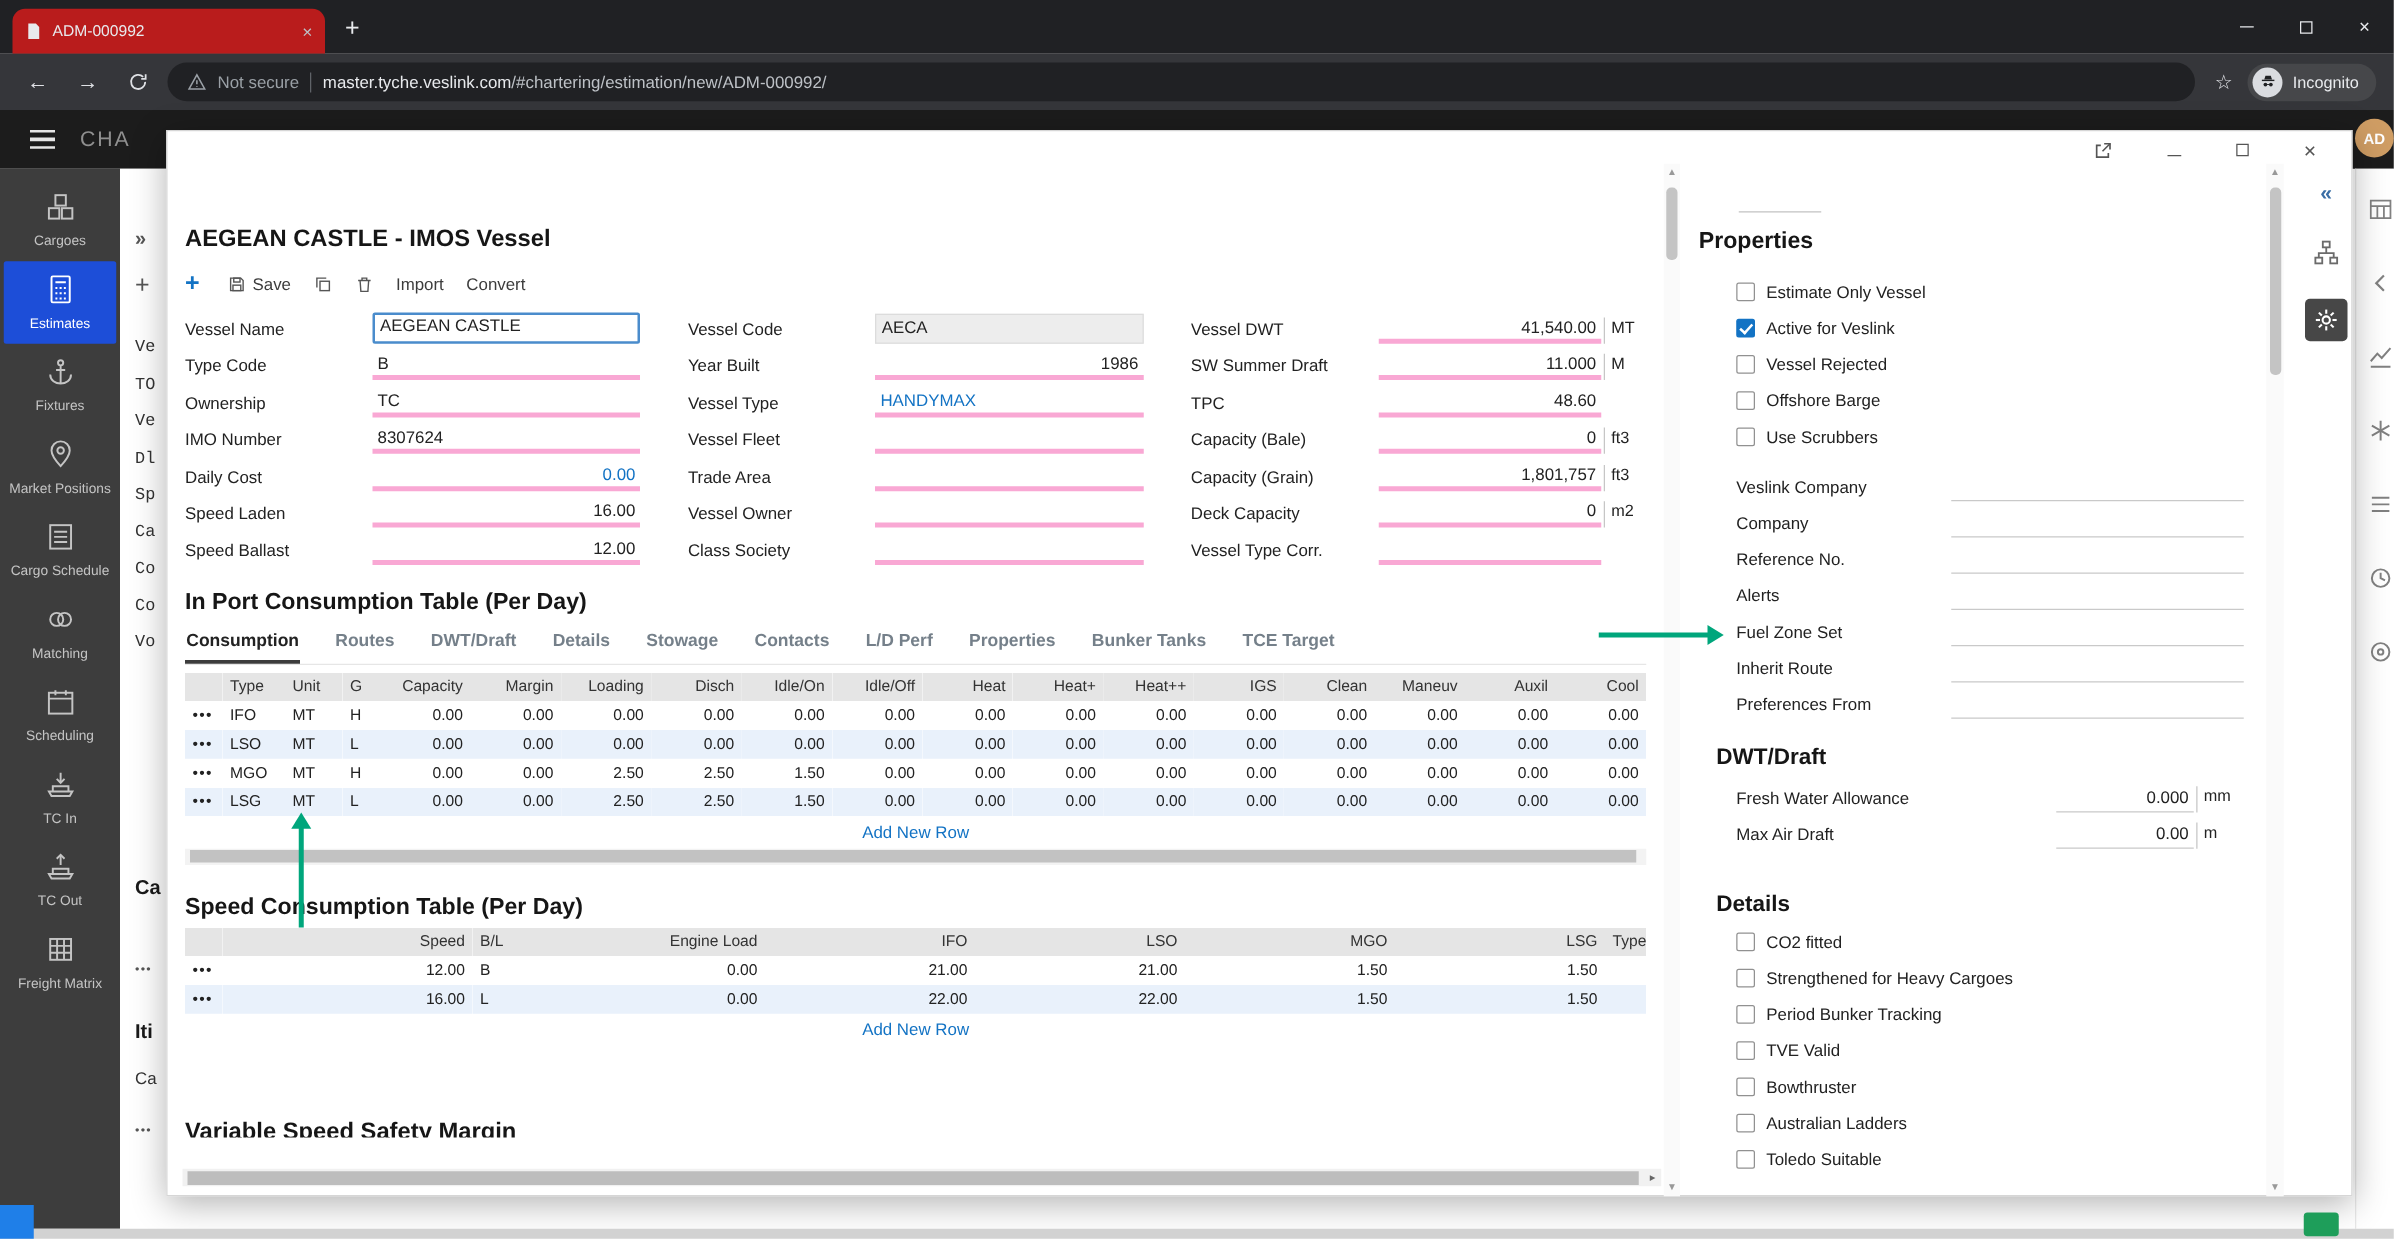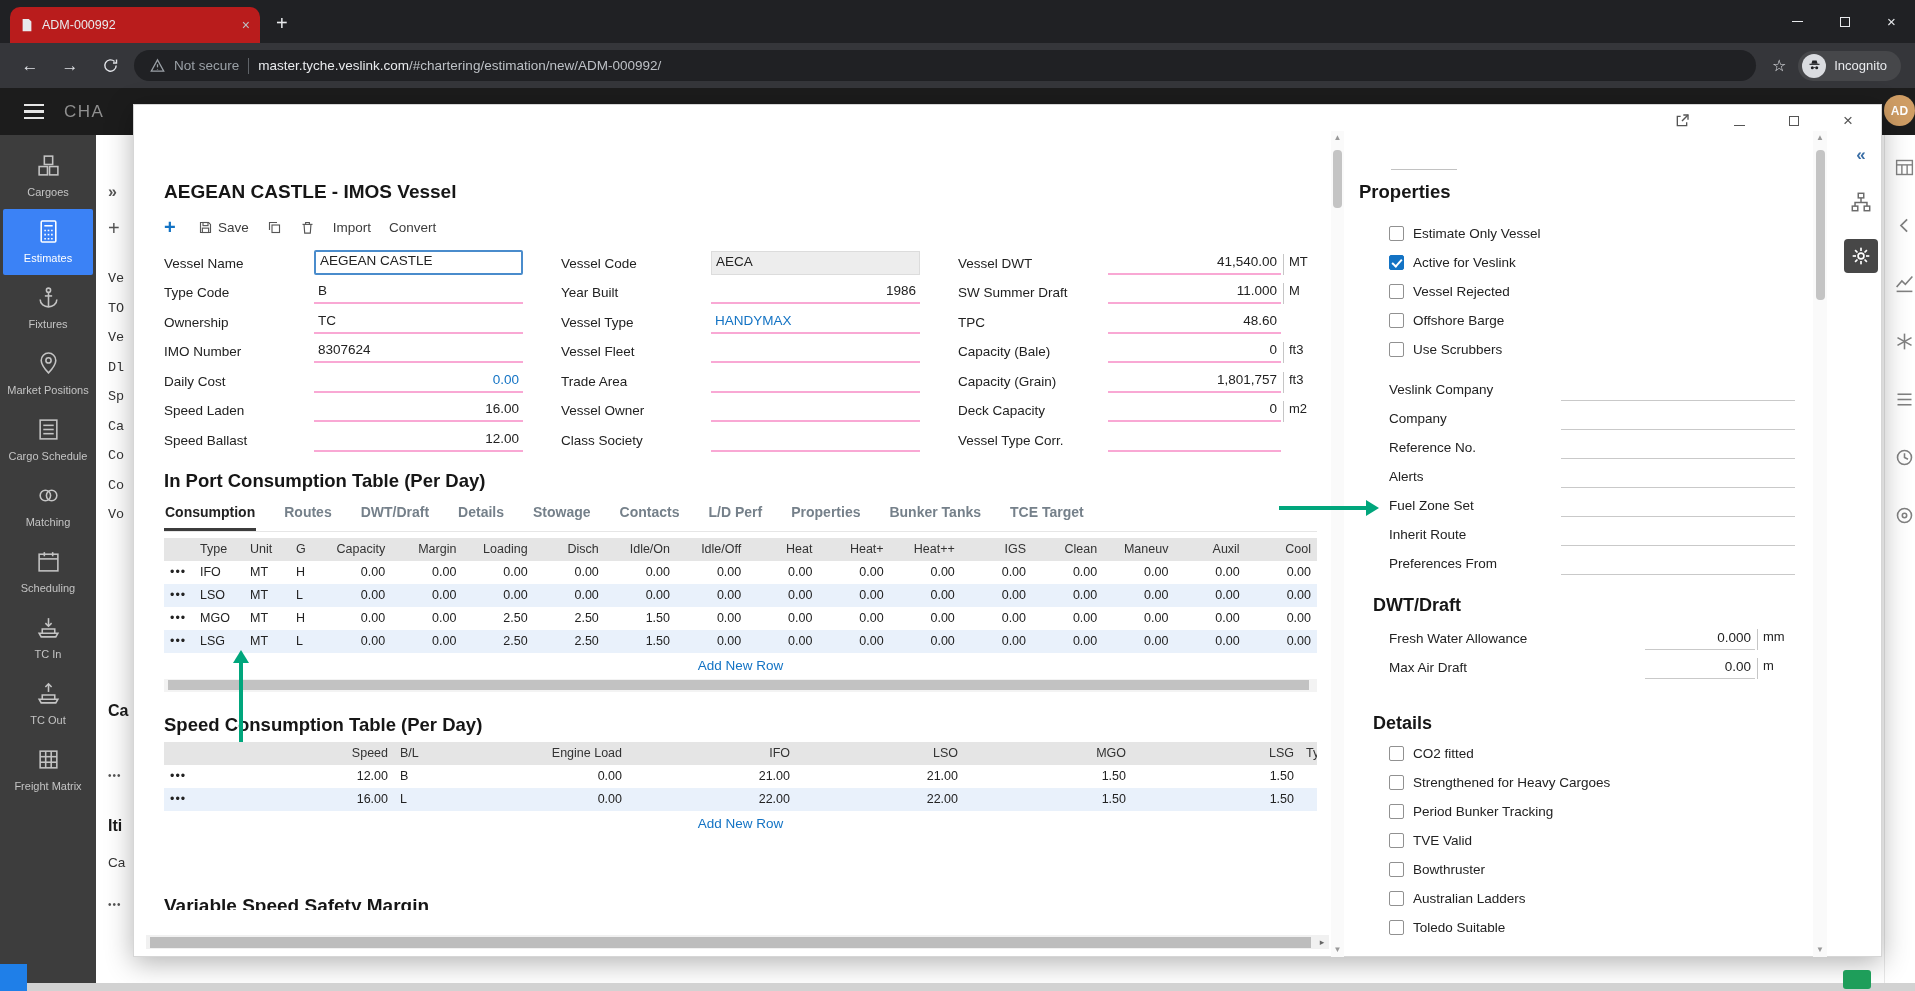--- a/index.html
+++ b/index.html
@@ -30,47 +30,47 @@
   
   .appheader { position:absolute; top:88px; left:0; width:100%; height:47px; background:#1c1c1c; display:flex; align-items:center; z-index:1; }
   .hamburger { margin-left:24px; display:flex; flex-direction:column; gap:4px; }
   .hamburger span { width:20px; height:2.4px; background:#e6e6e6; }
   .apptitle { color:#8f8f8f; font-weight:normal; font-size:17px; letter-spacing:1.5px; margin-left:20px; }
   .avatar { position:absolute; left:1884px; top:95px; width:31px; height:31px; border-radius:50%; background:#cf9d64; color:#fff; font-size:12px; font-weight:bold; display:flex; align-items:center; justify-content:center; z-index:2; }
 
   
   .sidebar { position:absolute; left:0; top:135px; width:96px; bottom:8px; background:#3d3d3d; display:flex; flex-direction:column; align-items:center; padding-top:8px; overflow:hidden; z-index:1; }
   .sb-item { width:90px; min-height:66px; display:flex; flex-direction:column; align-items:center; justify-content:center; gap:5px; color:#c4c4c4; font-size:11px; line-height:13px; text-align:center; padding:5px 2px; border-radius:2px; }
-  .sb-item.active { background:#3b82f6; color:#fff; }
+  .sb-item.active { background:#1d4ed8; color:#fff; }
   .sb-item svg { width:25px; height:25px; stroke:currentColor; fill:none; stroke-width:1.5; }
 
   
   .cstrip { position:absolute; left:96px; top:135px; width:37px; bottom:8px; background:#fff; padding:48px 0 0 12px; overflow:hidden; z-index:1; color:#444; }
   .cs-expand { font-size:16px; font-weight:bold; color:#555; }
   .cs-add { font-size:20px; color:#555; margin-top:16px; }
   .cs-frags div { height:29.5px; font-size:13.5px; color:#333; display:flex; align-items:center; overflow:hidden; }
   .cs-frags { margin-top:24px;font-family:Liberation Mono, monospace; }
   .cs-bold { font-size:16px; font-weight:bold; color:#1a1a1a; }
   .cs-dots { color:#555; font-size:10px; letter-spacing:1px; }
 
   
   .modal { position:absolute; left:133px; top:104px; width:1749px; height:853px; background:#fff; border:1px solid #d6d6d6; box-shadow:0 6px 26px rgba(0,0,0,.3); z-index:10; }
   .modal-controls { position:absolute; top:7px; right:28px; display:flex; gap:44px; align-items:center; color:#555; z-index:3; }
   .mc-close { font-size:17px; color:#555; line-height:14px; }
 
-  .main-pane { position:absolute; left:0; top:26px; width:1197px; height:826px; padding:50px 14px 0 30px; overflow:hidden; }
+  .main-pane { position:absolute; left:0; top:26px; width:1197px; height:826px; padding:50px 14px 0 14px; overflow:hidden; }
   .v-title { font-size:19px; font-weight:bold; color:#161616; height:26px; }
   .v-toolbar { margin-top:8px; height:24px; display:flex; align-items:center; gap:18px; font-size:13.5px; color:#3c3c3c; }
   .tb-plus { color:#1373c4; font-size:20px; font-weight:bold; width:16px; }
   .tb-item { display:flex; align-items:center; gap:5px; }
 
   .v-form { margin-top:6px; display:grid; grid-template-columns:repeat(3,1fr); column-gap:38px; }
   .frow { height:29.5px; display:flex; align-items:flex-end; }
   .flabel { width:150px; min-width:150px; font-size:13.5px; color:#222; padding-bottom:4px; white-space:nowrap; overflow:hidden; }
-  .finput { flex:1; height:23px; border-bottom:2px solid #f9a8d4; font-size:13.5px; color:#222; padding:2px 4px; white-space:nowrap; overflow:hidden; }
+  .finput { flex:1; height:23px; border-bottom:4px solid #f9a8d4; font-size:13.5px; color:#222; padding:2px 4px; white-space:nowrap; overflow:hidden; }
   .finput.num { text-align:right; }
   .finput.blue, .finput.link { color:#1373c4; }
   .finput.focused { border:2px solid #4a8ccc; border-radius:2px; height:25px; padding:1px 4px; }
   .finput.readonly { background:#ededed; border:1px solid #dcdcdc; height:24px; }
   .funit { min-width:34px; font-size:13px; color:#222; padding:0 0 4px 5px; margin-left:2px; height:21px; }
   .funit:not(:empty) { border-left:1px solid #c6c6c6; }
 
   .sec-h { margin-top:18px; font-size:18.5px; font-weight:bold; color:#161616; height:22px; }
   .tabs { margin-top:8px; display:flex; gap:27px; font-size:14px; color:#75808a; font-weight:bold; border-bottom:1px solid #e6e6e6; }
   .etab { padding:4px 1px 8px; white-space:nowrap; }

